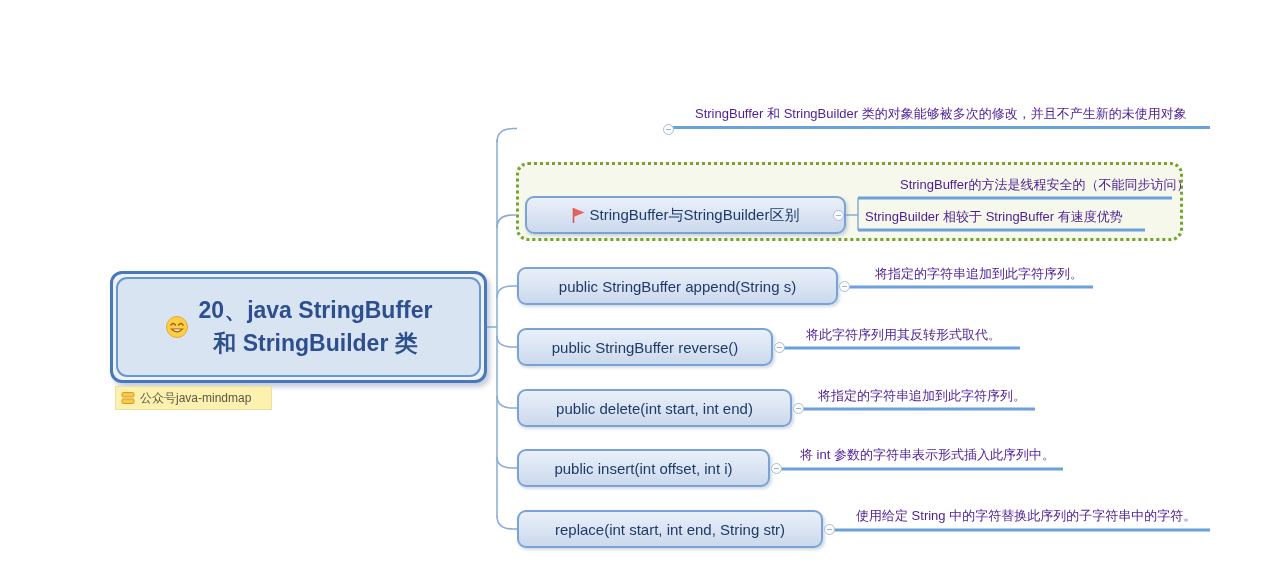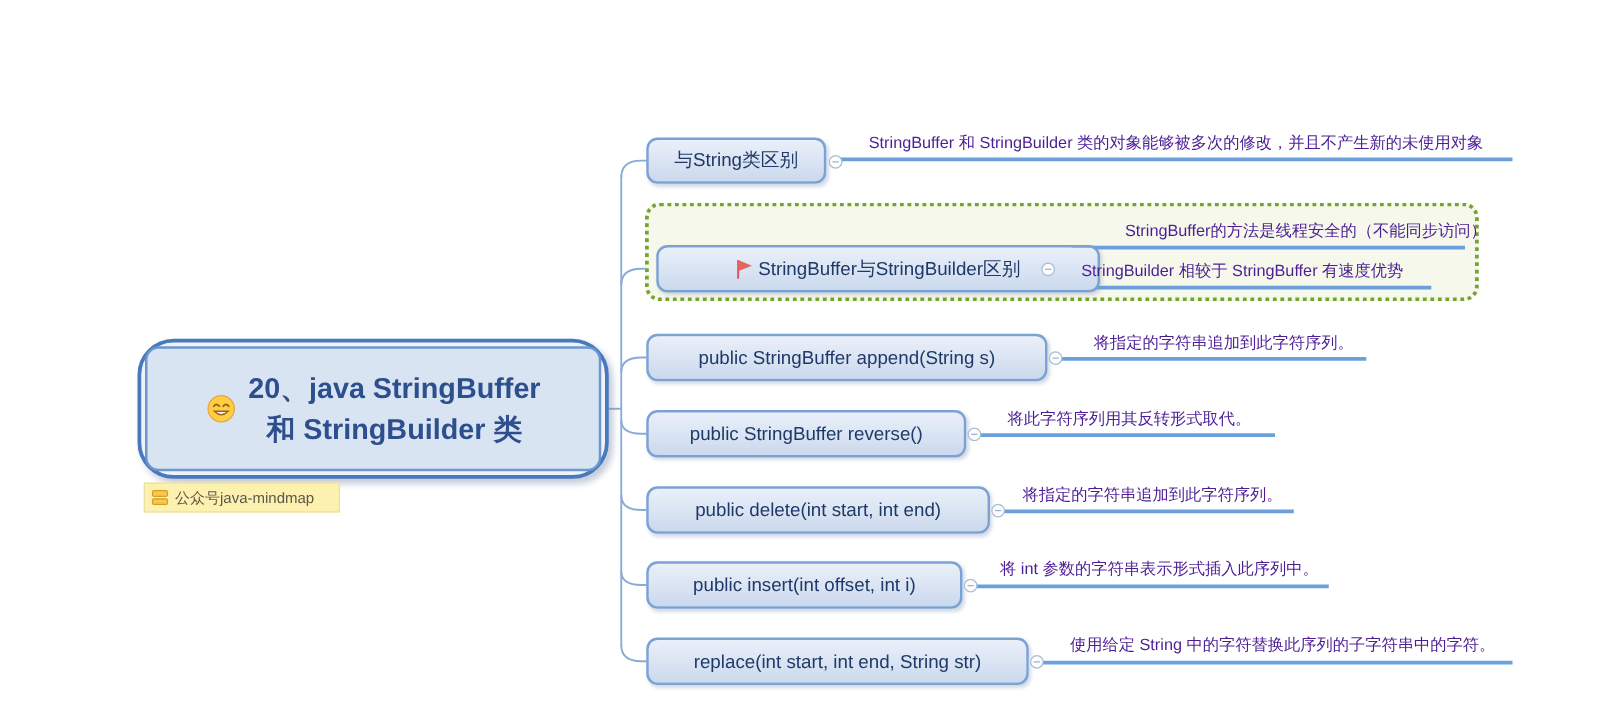--- a/index.html
+++ b/index.html
@@ -6,32 +6,32 @@
   body{font-family:"Liberation Sans","DejaVu Sans",sans-serif;}
   .canvas{position:relative;width:1288px;height:581px;background:#ffffff;overflow:hidden;}
 
   
   .boundary{position:absolute;z-index:1;}
   .connector-svg{position:absolute;left:0;top:0;z-index:2;}
   .topic,.note,.collapse,.watermark,.central-outer{position:absolute;z-index:3;}
 
   
   .central-outer{left:110px;top:271px;width:371px;height:106px;border:3px solid #4a78bc;
-    border-radius:29px;background:#eef3fa;box-shadow:3px 4px 5px rgba(110,130,165,.4);}
+    border-radius:12px;background:#eef3fa;box-shadow:3px 4px 5px rgba(110,130,165,.4);}
   .central-inner{position:absolute;inset:3px;border:2px solid #6b97cf;border-radius:11px;
     background:#d9e4f3;display:flex;align-items:center;justify-content:center;gap:10px;}
   .central-title{color:#2e4f8e;font-weight:bold;font-size:23px;line-height:33px;text-align:center;}
 
   
   .topic{background:linear-gradient(#eaf0f9,#cbd9ed);border:2px solid #7ba2d4;border-radius:9px;
     color:#1f3a68;font-size:15px;display:flex;align-items:center;justify-content:center;gap:5px;
     box-shadow:1.5px 2px 3px rgba(130,150,180,.35);white-space:nowrap;box-sizing:border-box;}
 
   .t1{left:517px;top:110px;width:144px;height:37px;}
-  .t2{left:525px;top:196px;width:355px;height:38px;}
+  .t2{left:525px;top:196px;width:321px;height:38px;}
   .t3{left:517px;top:267px;width:321px;height:38px;}
   .t4{left:517px;top:328px;width:256px;height:38px;}
   .t5{left:517px;top:389px;width:275px;height:38px;}
   .t6{left:517px;top:449px;width:253px;height:38px;}
   .t7{left:517px;top:510px;width:306px;height:38px;}
 
   
   .boundary{left:516px;top:162px;width:667px;height:79px;border:3px dotted #76a32e;
     border-radius:12px;background:#f5f8ea;box-sizing:border-box;}
 
@@ -114,23 +114,20 @@
   <div class="watermark">
     <span style="display:inline-flex;">
       <svg width="14" height="14" viewBox="0 0 14 14">
         <rect x="1" y="1.5" width="12" height="4.5" rx="1.2" fill="#f6c84c" stroke="#d89b28" stroke-width="1"></rect>
         <rect x="1" y="8" width="12" height="4.5" rx="1.2" fill="#f6c84c" stroke="#d89b28" stroke-width="1"></rect>
       </svg>
     </span>
     <span>公众号java-mindmap</span>
   </div>
 
-  <div class="topic t1">
-    <span>与String类区别</span>
-  </div>
 
   <div class="topic t2">
     <span style="display:inline-flex;">
       <svg width="13" height="17" viewBox="0 0 13 17">
         <line x1="1.5" y1="1" x2="1.5" y2="16" stroke="#d05b5b" stroke-width="1.6"></line>
         <path d="M1.5 1 L12.5 5.5 L1.5 10 Z" fill="#e8635e"></path>
       </svg>
     </span>
     <span>StringBuffer与StringBuilder区别</span>
   </div>

